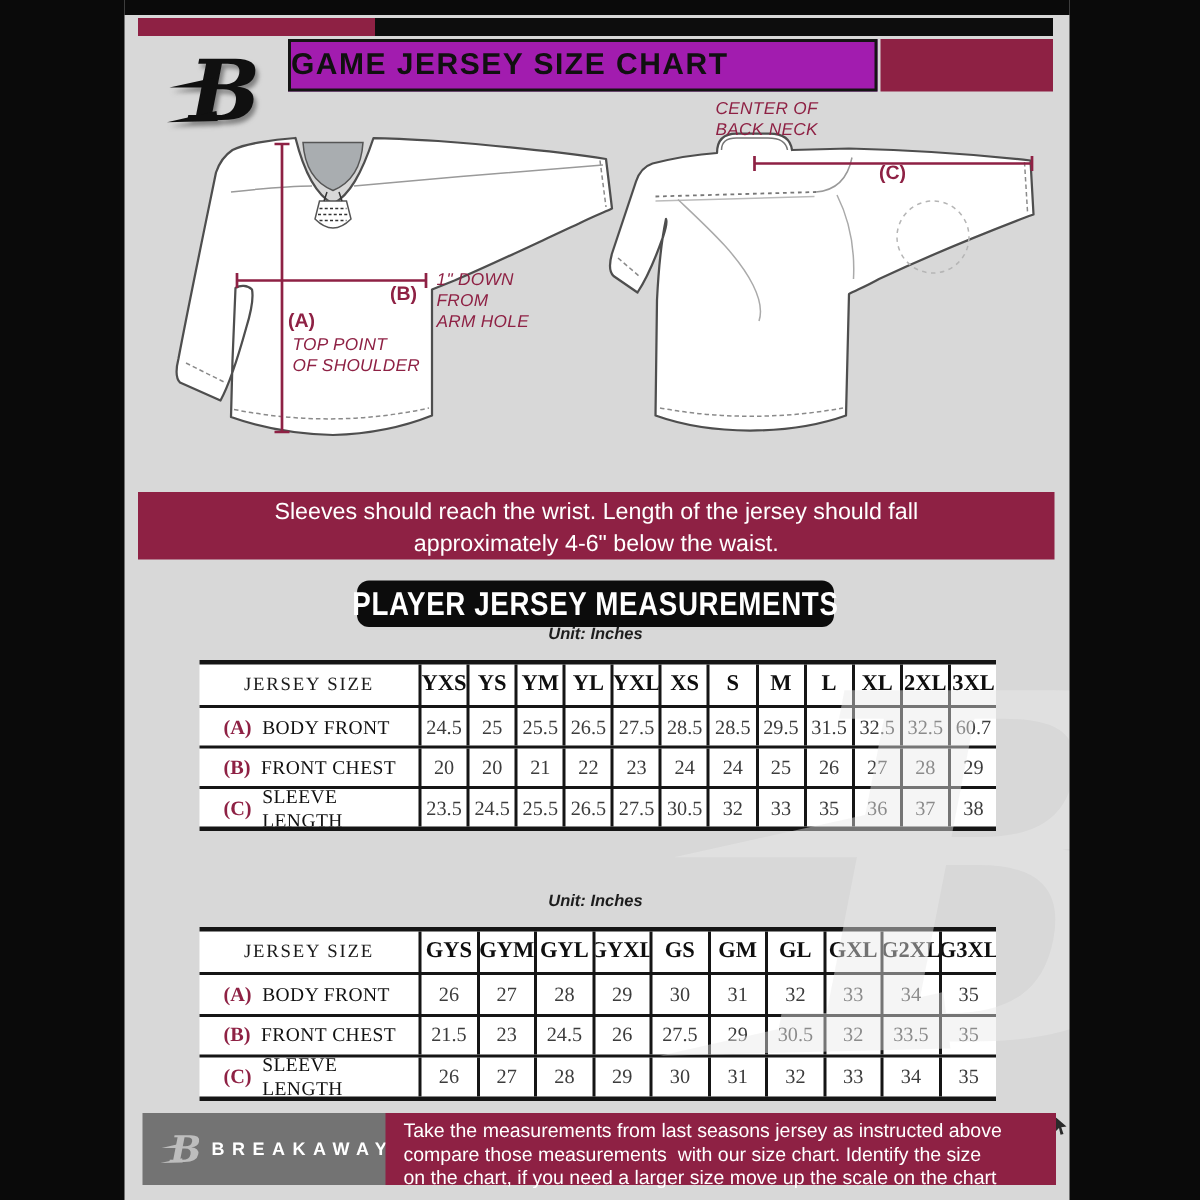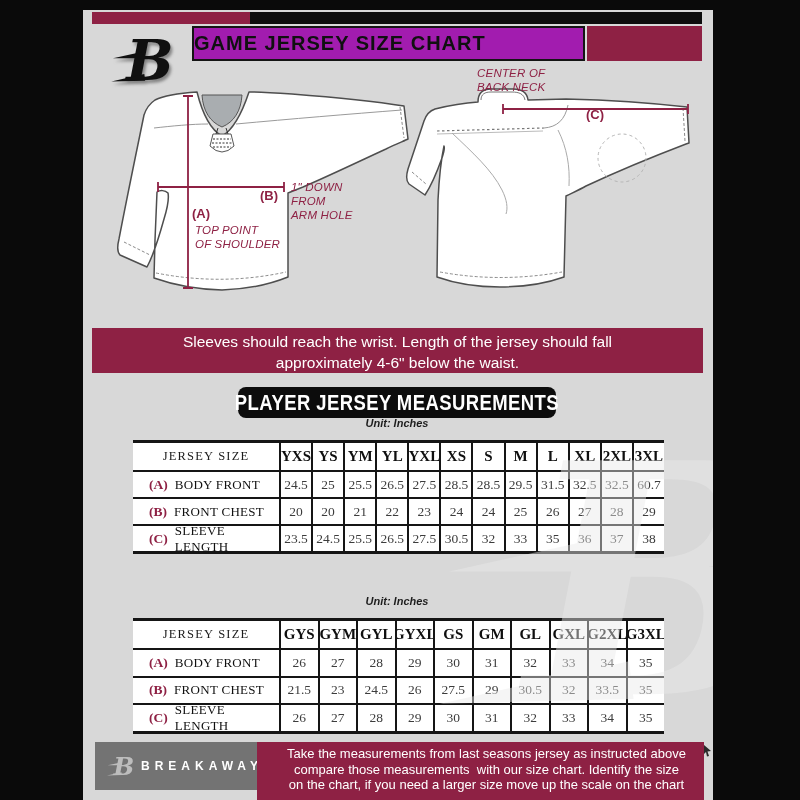--- a/index.html
+++ b/index.html
@@ -61,22 +61,22 @@
   .mcell.msize{font-weight:bold;font-size:15px;color:#0f0f0f;}
   .mcell.mval{font-size:13.5px;color:#3c3c3c;}
   .rkey{color:#8e2144;font-weight:bold;font-size:13.5px;margin-right:7px;}
   .rlabel{font-size:13px;color:#101010;letter-spacing:0.3px;}
 
   
   .footer-black{left:95px;top:742px;width:192px;height:48px;background:#737373;z-index:20;
                 display:flex;align-items:center;}
   .footer-logo{width:26px;height:30px;margin-left:12px;fill:#bdbdbd;}
   .footer-brand{color:#ffffff;font-weight:bold;font-size:12px;letter-spacing:5px;margin-left:8px;white-space:nowrap;}
-  .footer-maroon{left:257px;top:742px;width:447px;height:59px;background:#8e2144;z-index:20;box-sizing:border-box;
-                 padding:4px 0 0 12px;text-align:center;}
+  .footer-maroon{left:257px;top:742px;width:447px;height:48px;background:#8e2144;z-index:20;box-sizing:border-box;
+                 padding:4px 0 0 12px;}
   .footer-text{color:#ffffff;font-size:13px;line-height:15.5px;white-space:pre;}
 
   
   .watermark{left:440px;top:385px;width:340px;height:392px;fill:#ebebeb;opacity:0.45;z-index:15;pointer-events:none;}
   .cursor{left:703px;top:745px;width:11px;height:12px;z-index:55;}
 </style>
 </head>
 <body>
 
 <svg width="0" height="0" style="position:absolute">

